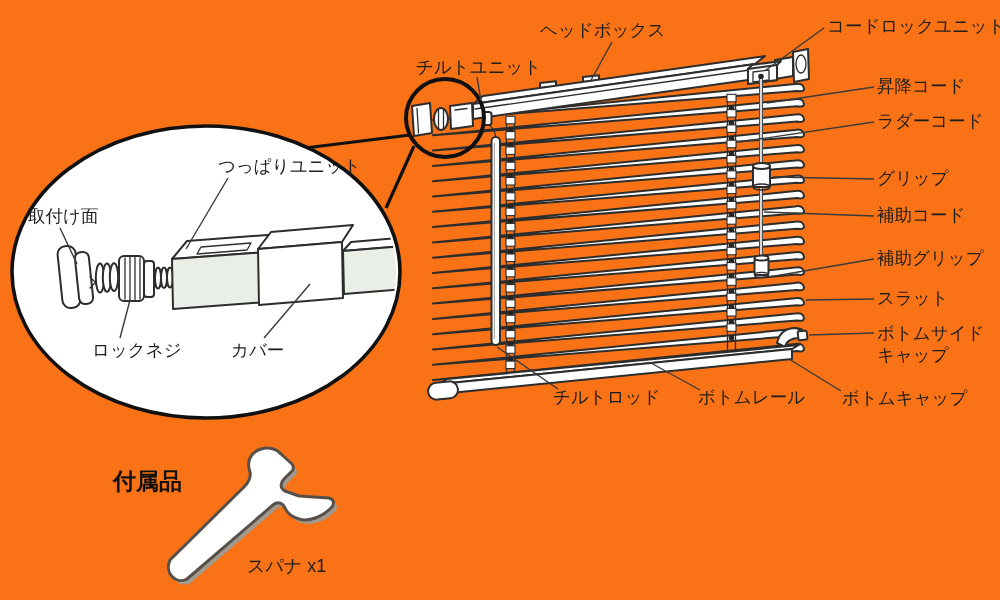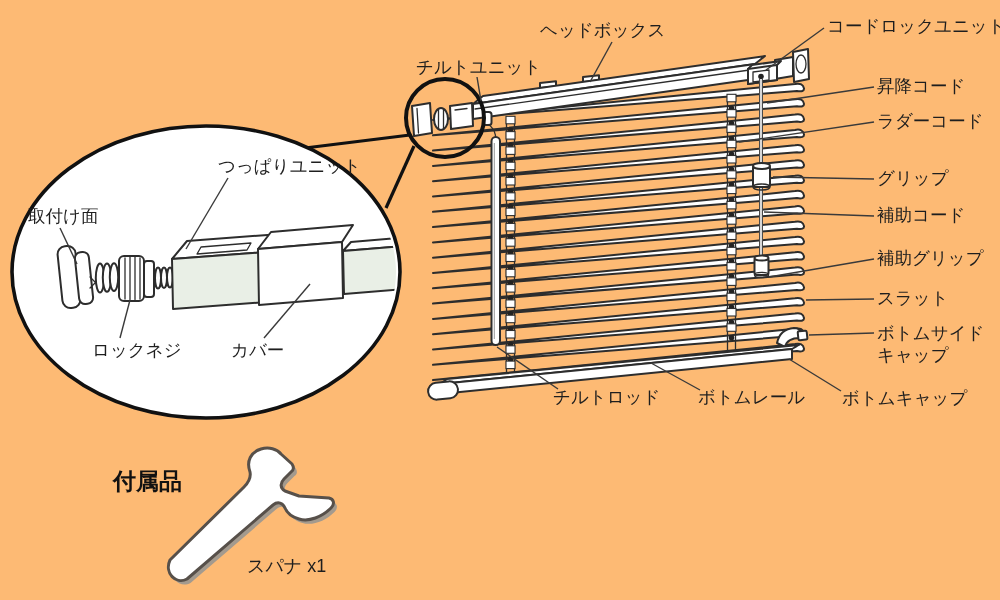--- a/index.html
+++ b/index.html
@@ -1,16 +1,16 @@
 <!DOCTYPE html>
 <html><head>
 <meta charset="utf-8">
 <style>
   html,body{margin:0;padding:0;background:#ffffff;}
-  .stage{position:relative;width:1000px;height:600px;background:#fdba74;overflow:hidden;
+  .stage{position:relative;width:1000px;height:600px;background:#f97316;overflow:hidden;
          font-family:"Liberation Sans", sans-serif;}
   svg{position:absolute;left:0;top:0;}
   .lbl{font-family:"Liberation Sans", sans-serif;font-size:17.5px;font-weight:500;fill:#1e1e1e;}
   .lbl-title{font-family:"Liberation Sans", sans-serif;font-size:23px;font-weight:700;fill:#111111;}
   .lbl-qty{font-family:"Liberation Sans", sans-serif;font-size:18px;font-weight:500;fill:#1e1e1e;}
   .ln{stroke:#3a3a3a;stroke-width:1.4;fill:none;}
   .drthin{stroke:#2d2d2d;stroke-width:1.3;fill:none;stroke-linejoin:round;stroke-linecap:round;}
   .drfill{stroke:#2d2d2d;stroke-width:2;stroke-linejoin:round;}
   .bd{fill:#222222;stroke:none;}
   .clipr{fill:#ffffff;stroke:#2d2d2d;stroke-width:1.1;}

